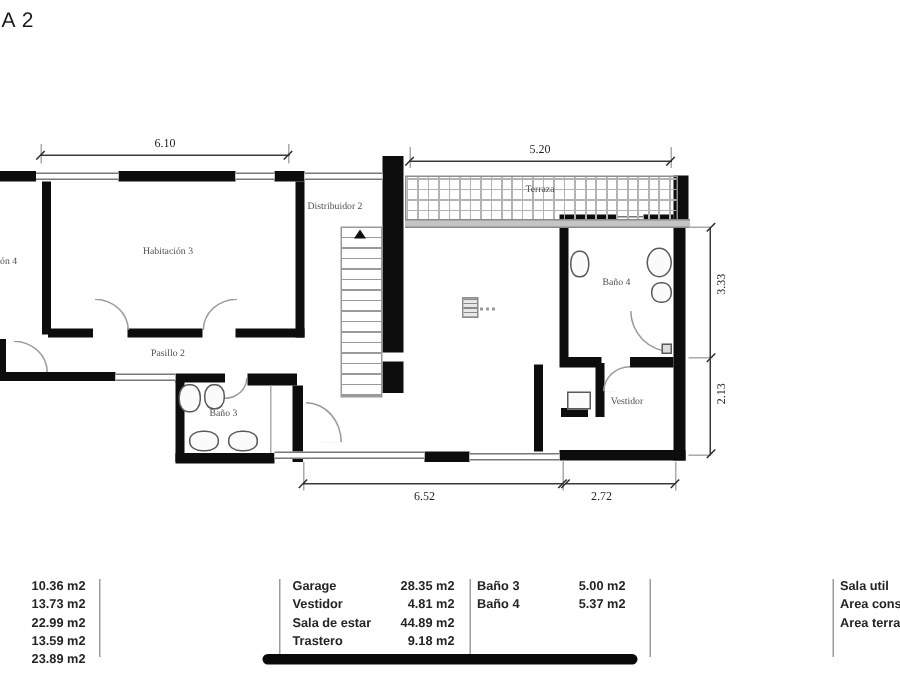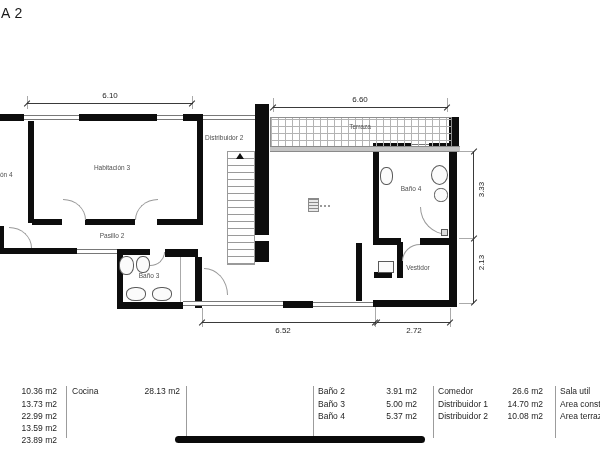--- a/index.html
+++ b/index.html
@@ -1,18 +1,18 @@
 <!DOCTYPE html>
 <html><head>
 <meta charset="utf-8">
 <style>
   html,body{margin:0;padding:0;background:#fff;}
   .screen{position:relative;width:600px;height:450px;background:#ffffff;overflow:hidden;
           font-family:"Liberation Sans",sans-serif;color:#222;}
-  .abs{position:absolute;}
+  .abs{position:absolute;font-family:Liberation Serif, serif;}
   
   .wall{position:absolute;background:#0d0d0d;}
   .win{position:absolute;border-top:1px solid #787878;border-bottom:1px solid #787878;background:#fff;}
   .band{position:absolute;background:#c4c4c4;border-top:1px solid #8a8a8a;border-bottom:1px solid #8a8a8a;}
   .ext{position:absolute;background:#aaa;}
   .dimline{position:absolute;background:#3a3a3a;}
   .tick{position:absolute;width:8px;height:1px;background:#2a2a2a;transform:rotate(-45deg);}
   .dimtext{position:absolute;font-size:8px;color:#1f1f1f;text-align:center;white-space:nowrap;}
   .vdim{transform:rotate(-90deg);transform-origin:center;}
   .roomlabel{position:absolute;font-size:6.5px;color:#4f4f4f;text-align:center;white-space:nowrap;}
@@ -32,22 +32,22 @@
       repeating-linear-gradient(90deg,#b3b3b3 0 1px,transparent 1px 7px),
       repeating-linear-gradient(0deg,#b3b3b3 0 1px,transparent 1px 7px);}
   .unit-icon{position:absolute;width:9px;height:12px;background:
       repeating-linear-gradient(180deg,#8a8a8a 0 1px,#e8e8e8 1px 3px);border:1px solid #8a8a8a;}
   .dots{position:absolute;width:2px;height:2px;background:#9a9a9a;
       box-shadow:4px 0 0 #9a9a9a,8px 0 0 #9a9a9a;}
   
   .plan-title{position:absolute;left:1px;top:5px;font-size:14px;color:#1a1a1a;letter-spacing:.5px;}
   
   .legend-group{position:absolute;top:384px;}
-  .legend-row{display:flex;justify-content:space-between;align-items:flex-end;
-      height:12.3px;font-size:8.5px;font-weight:400;color:#242424;white-space:nowrap;}
+  .legend-row{display:flex;justify-content:space-between;align-items:center;
+      height:12.3px;font-size:8.5px;font-weight:700;color:#242424;white-space:nowrap;}
   .legend-row .val{margin-left:10px;}
   .valcol .legend-row{justify-content:flex-end;}
   .vdivider{position:absolute;top:386px;width:1px;height:52px;background:#9c9c9c;}
   .scalebar{position:absolute;left:175px;top:436px;width:250px;height:7px;
       background:#0a0a0a;border-radius:4px;}
 </style>
 </head>
 <body>
 
 <div class="screen">
@@ -136,34 +136,34 @@
     <div class="dimline" style="left:27px;top:103px;width:166px;height:1px;"></div>
     <div class="tick" style="left:23px;top:103px;"></div>
     <div class="tick" style="left:188px;top:103px;"></div>
     <div class="dimtext" style="left:95px;top:91px;width:30px;">6.10</div>
 
     <div class="ext" style="left:273px;top:98px;width:1px;height:14px;"></div>
     <div class="ext" style="left:447px;top:98px;width:1px;height:14px;"></div>
     <div class="dimline" style="left:273px;top:107px;width:175px;height:1px;"></div>
     <div class="tick" style="left:269px;top:107px;"></div>
     <div class="tick" style="left:443px;top:107px;"></div>
-    <div class="dimtext" style="left:345px;top:95px;width:30px;">6.60</div>
+    <div class="dimtext" style="left:345px;top:95px;width:30px;">5.20</div>
 
     <div class="ext" style="left:202px;top:308px;width:1px;height:19px;"></div>
     <div class="ext" style="left:375px;top:307px;width:1px;height:20px;"></div>
     <div class="dimline" style="left:202px;top:322px;width:174px;height:1px;"></div>
     <div class="tick" style="left:198px;top:322px;"></div>
     <div class="tick" style="left:371px;top:322px;"></div>
     <div class="dimtext" style="left:268px;top:326px;width:30px;">6.52</div>
 
     <div class="ext" style="left:450px;top:308px;width:1px;height:19px;"></div>
     <div class="dimline" style="left:377px;top:322px;width:73px;height:1px;"></div>
     <div class="tick" style="left:373px;top:322px;"></div>
     <div class="tick" style="left:446px;top:322px;"></div>
-    <div class="dimtext" style="left:399px;top:326px;width:30px;">2.72</div>
+    <div class="dimtext" style="left:378px;top:326px;width:30px;text-align:right;">2.72</div>
 
     <div class="ext" style="left:459px;top:151px;width:15px;height:1px;"></div>
     <div class="ext" style="left:459px;top:238px;width:15px;height:1px;"></div>
     <div class="dimline" style="left:473px;top:152px;width:1px;height:86px;"></div>
     <div class="tick" style="left:470px;top:151px;"></div>
     <div class="tick" style="left:470px;top:238px;"></div>
     <div class="dimtext vdim" style="left:466px;top:185px;width:30px;">3.33</div>
 
     <div class="ext" style="left:459px;top:303px;width:15px;height:1px;"></div>
     <div class="dimline" style="left:473px;top:238px;width:1px;height:65px;"></div>
@@ -186,59 +186,55 @@
     <div class="legend-row">
         <span class="val">13.59 m2</span>
       </div>
     <div class="legend-row">
         <span class="val">23.89 m2</span>
       </div>
   </div>
   <div class="vdivider" style="left:66px;"></div>
 
   <div class="legend-group" style="left:72px;width:108px;">
-    <div class="legend-row">
-        <span>Cocina</span>
-        <span class="val">28.13 m2</span>
-      </div>
   </div>
   <div class="vdivider" style="left:186px;"></div>
 
+  <div class="legend-group" style="left:195px;width:108px;">
+    <div class="legend-row">
+        <span>Garage</span>
+        <span class="val">28.35 m2</span>
+      </div>
+    <div class="legend-row">
+        <span>Vestidor</span>
+        <span class="val">4.81 m2</span>
+      </div>
+    <div class="legend-row">
+        <span>Sala de estar</span>
+        <span class="val">44.89 m2</span>
+      </div>
+    <div class="legend-row">
+        <span>Trastero</span>
+        <span class="val">9.18 m2</span>
+      </div>
+  </div>
   <div class="vdivider" style="left:313px;"></div>
 
   <div class="legend-group" style="left:318px;width:99px;">
-    <div class="legend-row">
-        <span>Baño 2</span>
-        <span class="val">3.91 m2</span>
-      </div>
     <div class="legend-row">
         <span>Baño 3</span>
         <span class="val">5.00 m2</span>
       </div>
     <div class="legend-row">
         <span>Baño 4</span>
         <span class="val">5.37 m2</span>
       </div>
   </div>
   <div class="vdivider" style="left:433px;"></div>
 
-  <div class="legend-group" style="left:438px;width:105px;">
-    <div class="legend-row">
-        <span>Comedor</span>
-        <span class="val">26.6 m2</span>
-      </div>
-    <div class="legend-row">
-        <span>Distribuidor 1</span>
-        <span class="val">14.70 m2</span>
-      </div>
-    <div class="legend-row">
-        <span>Distribuidor 2</span>
-        <span class="val">10.08 m2</span>
-      </div>
-  </div>
   <div class="vdivider" style="left:555px;"></div>
 
   <div class="legend-group" style="left:560px;width:80px;">
     <div class="legend-row">
         <span>Sala util</span>
       </div>
     <div class="legend-row">
         <span>Area constr</span>
       </div>
     <div class="legend-row">

